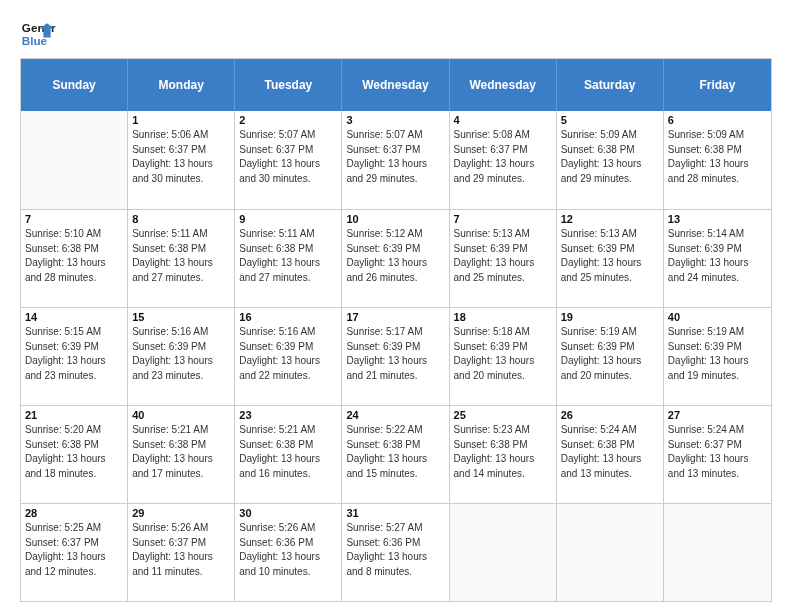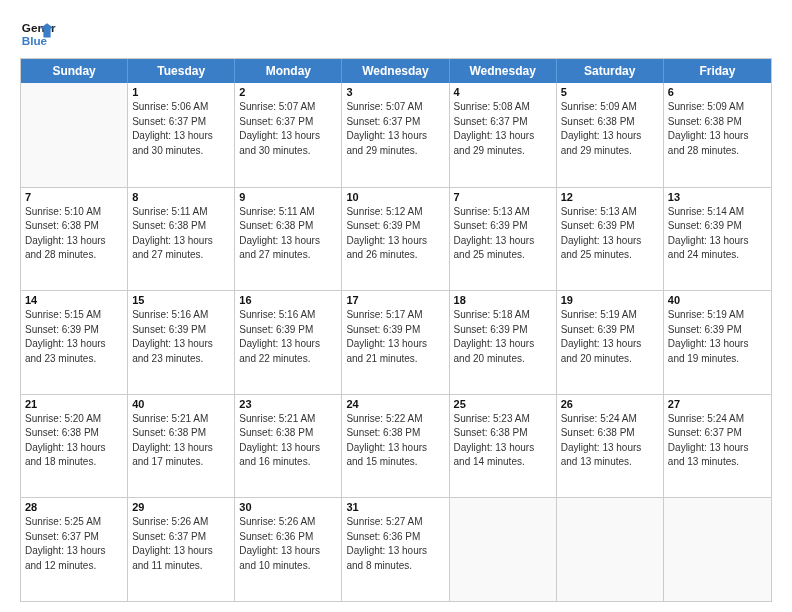--- a/index.html
+++ b/index.html
@@ -54,21 +54,21 @@
     .cal-header-row {
       display: grid;
       grid-template-columns: repeat(7, 1fr);
       background: #3a7ec8;
     }
     .cal-header-cell {
       color: #fff;
       font-size: 12px;
       font-weight: bold;
       text-align: center;
-      padding: 5px 2px;
+      padding: 19px 2px;
       border-right: 1px solid #5a9ee0;
     }
     .cal-header-cell:last-child { border-right: none; }
     .cal-body {
       flex: 1;
       display: grid;
       grid-template-rows: repeat(5, 1fr);
     }
     .cal-row {
       display: grid;
@@ -113,22 +113,22 @@
     </div>
     <div class="title-block">
       <div class="month-title"></div>
       <div class="location-title"></div>
     </div>
   </div>
 
   <div class="calendar">
     <div class="cal-header-row">
     <div class="cal-header-cell">Sunday</div>
+        <div class="cal-header-cell">Monday</div>
         <div class="cal-header-cell">Tuesday</div>
-        <div class="cal-header-cell">Monday</div>
         <div class="cal-header-cell">Wednesday</div>
         <div class="cal-header-cell">Wednesday</div>
         <div class="cal-header-cell">Saturday</div>
         <div class="cal-header-cell">Friday</div>
       </div>
     <div class="cal-body">
     <div class="cal-row">
           <div class="cal-cell empty"></div>
           <div class="cal-cell">
             <span class="day-number">1</span>

